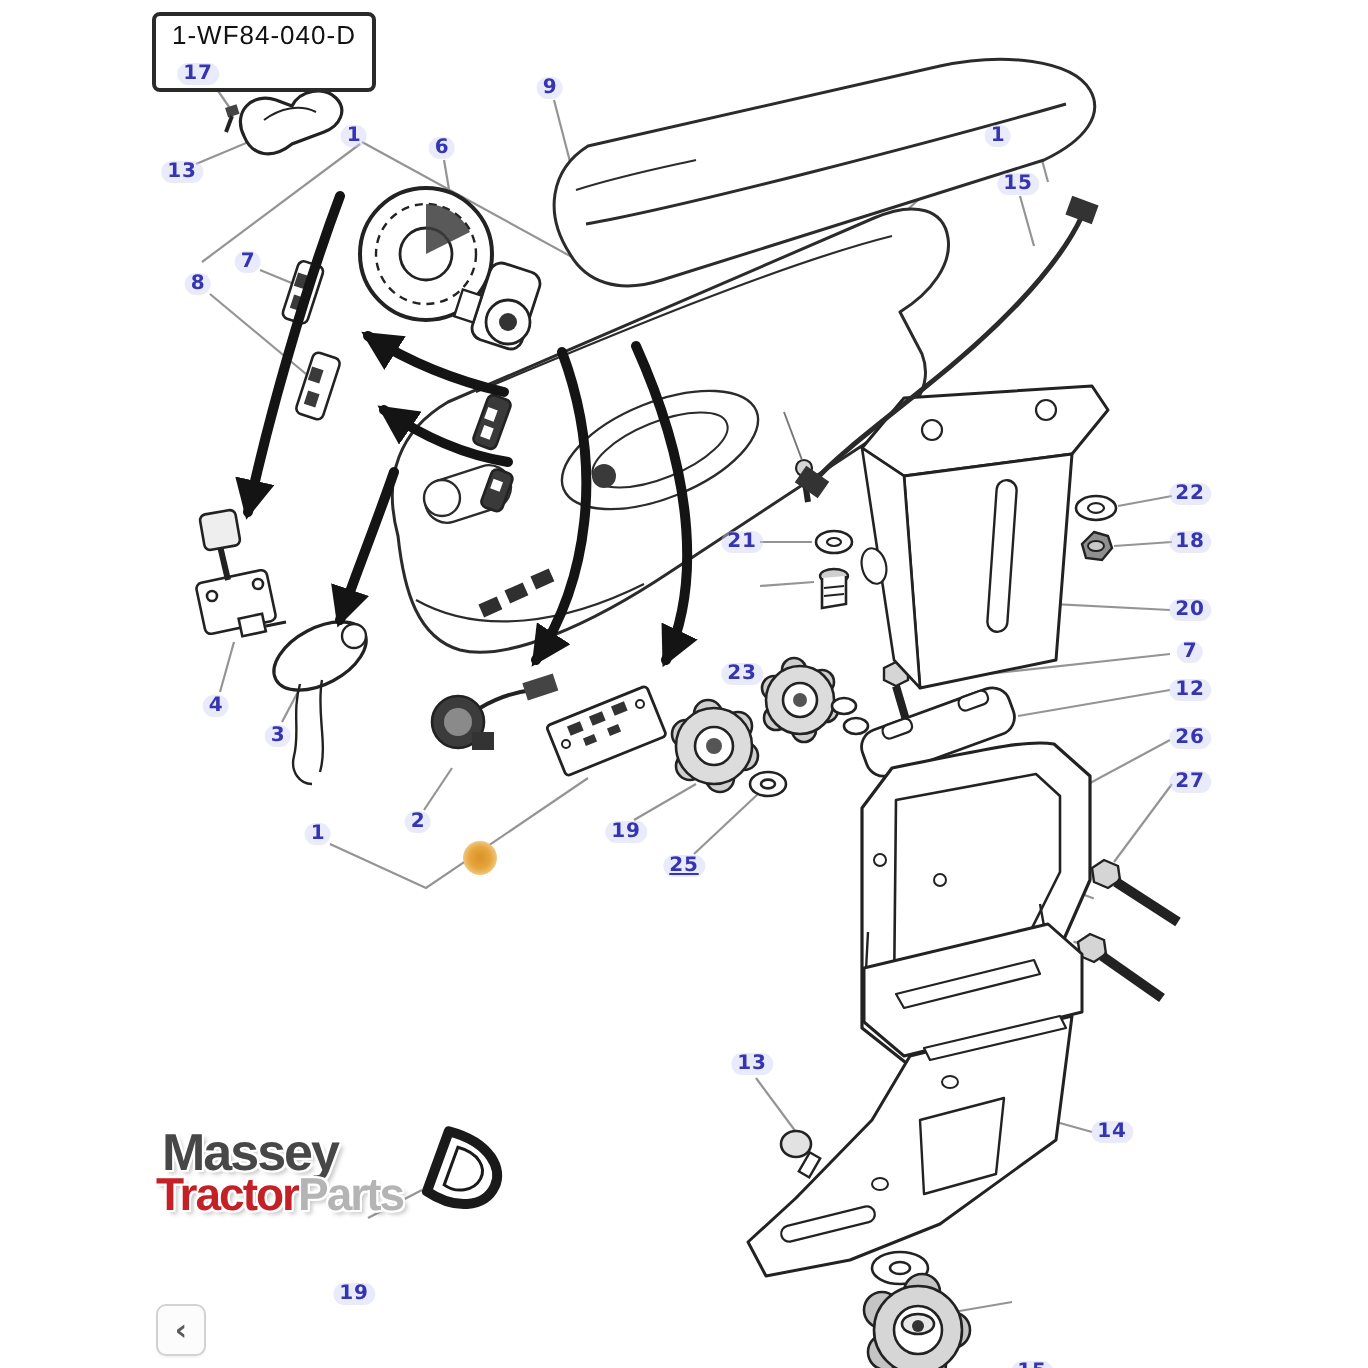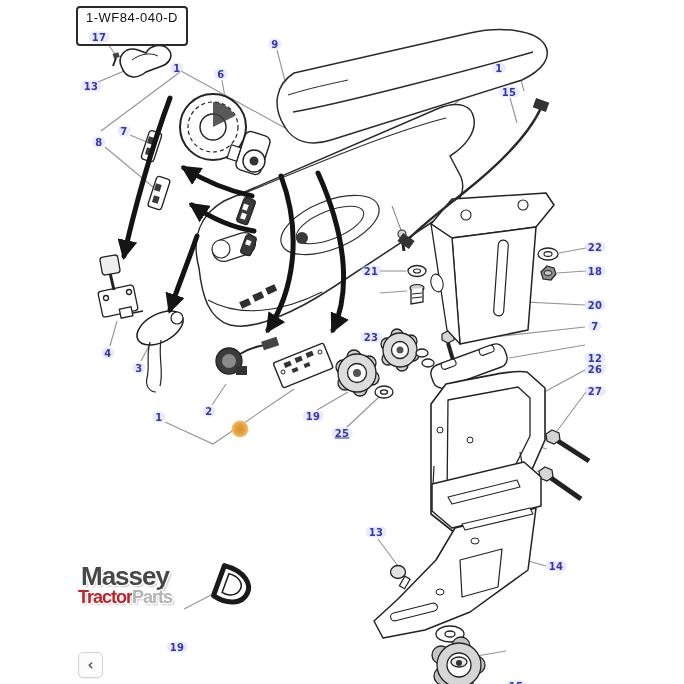--- a/index.html
+++ b/index.html
@@ -17,21 +17,21 @@
            padding:0 3px;border-radius:6px;background:rgba(206,209,243,.45);
            pointer-events:auto;cursor:pointer;}
 
   .hotspot-dot{position:absolute;width:17px;height:17px;transform:translate(-50%,-50%);
                border-radius:50%;cursor:pointer;
                background:radial-gradient(circle at 50% 50%, #d8922a 0%, #e7a63d 45%, #f3cf93 78%, rgba(255,255,255,0) 96%);}
 
   .logo{position:absolute;left:78px;top:566px;line-height:20px;white-space:nowrap;
         font-family:"Liberation Sans",sans-serif;font-weight:bold;}
   .logo .l1{font-size:26px;letter-spacing:-1px;display:block;margin-left:3px;}
-  .logo .l2{font-size:18px;letter-spacing:-1px;display:block;margin-top:1px;}
+  .logo .l2{font-size:23px;letter-spacing:-1px;display:block;margin-top:1px;}
   .logo span{text-shadow:-1px -1px 0 #fff,1px -1px 0 #fff,-1px 1px 0 #fff,1px 1px 0 #fff,
              0 -1px 0 #fff,0 1px 0 #fff,-1px 0 0 #fff,1px 0 0 #fff,2px 2px 2px rgba(90,90,90,.35);}
 
   .back-btn{position:absolute;left:78px;top:652px;width:23px;height:24px;
             border:1px solid #d2d2d2;border-radius:5px;background:#fcfcfc;
             display:flex;align-items:center;justify-content:center;
             font:bold 15px "DejaVu Sans",sans-serif;color:#5a5a5a;cursor:pointer;
             box-shadow:0 1px 1px rgba(0,0,0,.05);}
 </style>
 </head>
@@ -313,21 +313,21 @@
       <div class="callout" style="left: 499px; top: 68px; color: rgb(53, 53, 178);">1</div>
       <div class="callout" style="left: 509px; top: 92px; color: rgb(53, 53, 178);">15</div>
       <div class="callout" style="left: 124px; top: 131px; color: rgb(53, 53, 178);">7</div>
       <div class="callout" style="left: 99px; top: 142px; color: rgb(53, 53, 178);">8</div>
       <div class="callout" style="left: 595px; top: 247px; color: rgb(53, 53, 178);">22</div>
       <div class="callout" style="left: 595px; top: 271px; color: rgb(53, 53, 178);">18</div>
       <div class="callout" style="left: 371px; top: 271px; color: rgb(53, 53, 178);">21</div>
       <div class="callout" style="left: 371px; top: 293px; color: rgb(53, 53, 178); margin-top: 44px;">23</div>
       <div class="callout" style="left: 595px; top: 305px; color: rgb(53, 53, 178);">20</div>
       <div class="callout" style="left: 595px; top: 326px; color: rgb(53, 53, 178);">7</div>
-      <div class="callout" style="left: 595px; top: 358px; color: rgb(53, 53, 178);">12</div>
+      <div class="callout" style="left: 595px; top: 345px; color: rgb(53, 53, 178);">12</div>
       <div class="callout" style="left: 595px; top: 369px; color: rgb(53, 53, 178);">26</div>
       <div class="callout" style="left: 595px; top: 391px; color: rgb(53, 53, 178);">27</div>
       <div class="callout" style="left: 108px; top: 353px; color: rgb(53, 53, 178);">4</div>
       <div class="callout" style="left: 139px; top: 368px; color: rgb(53, 53, 178);">3</div>
       <div class="callout" style="left: 159px; top: 417px; color: rgb(53, 53, 178);">1</div>
       <div class="callout" style="left: 209px; top: 411px; color: rgb(53, 53, 178);">2</div>
       <div class="callout" style="left: 313px; top: 416px; color: rgb(53, 53, 178);">19</div>
       <div class="callout" style="left: 342px; top: 433px; color: rgb(53, 53, 178); text-decoration: underline;">25</div>
       <div class="callout" style="left: 376px; top: 532px; color: rgb(53, 53, 178);">13</div>
       <div class="callout" style="left: 556px; top: 566px; color: rgb(53, 53, 178);">14</div>

